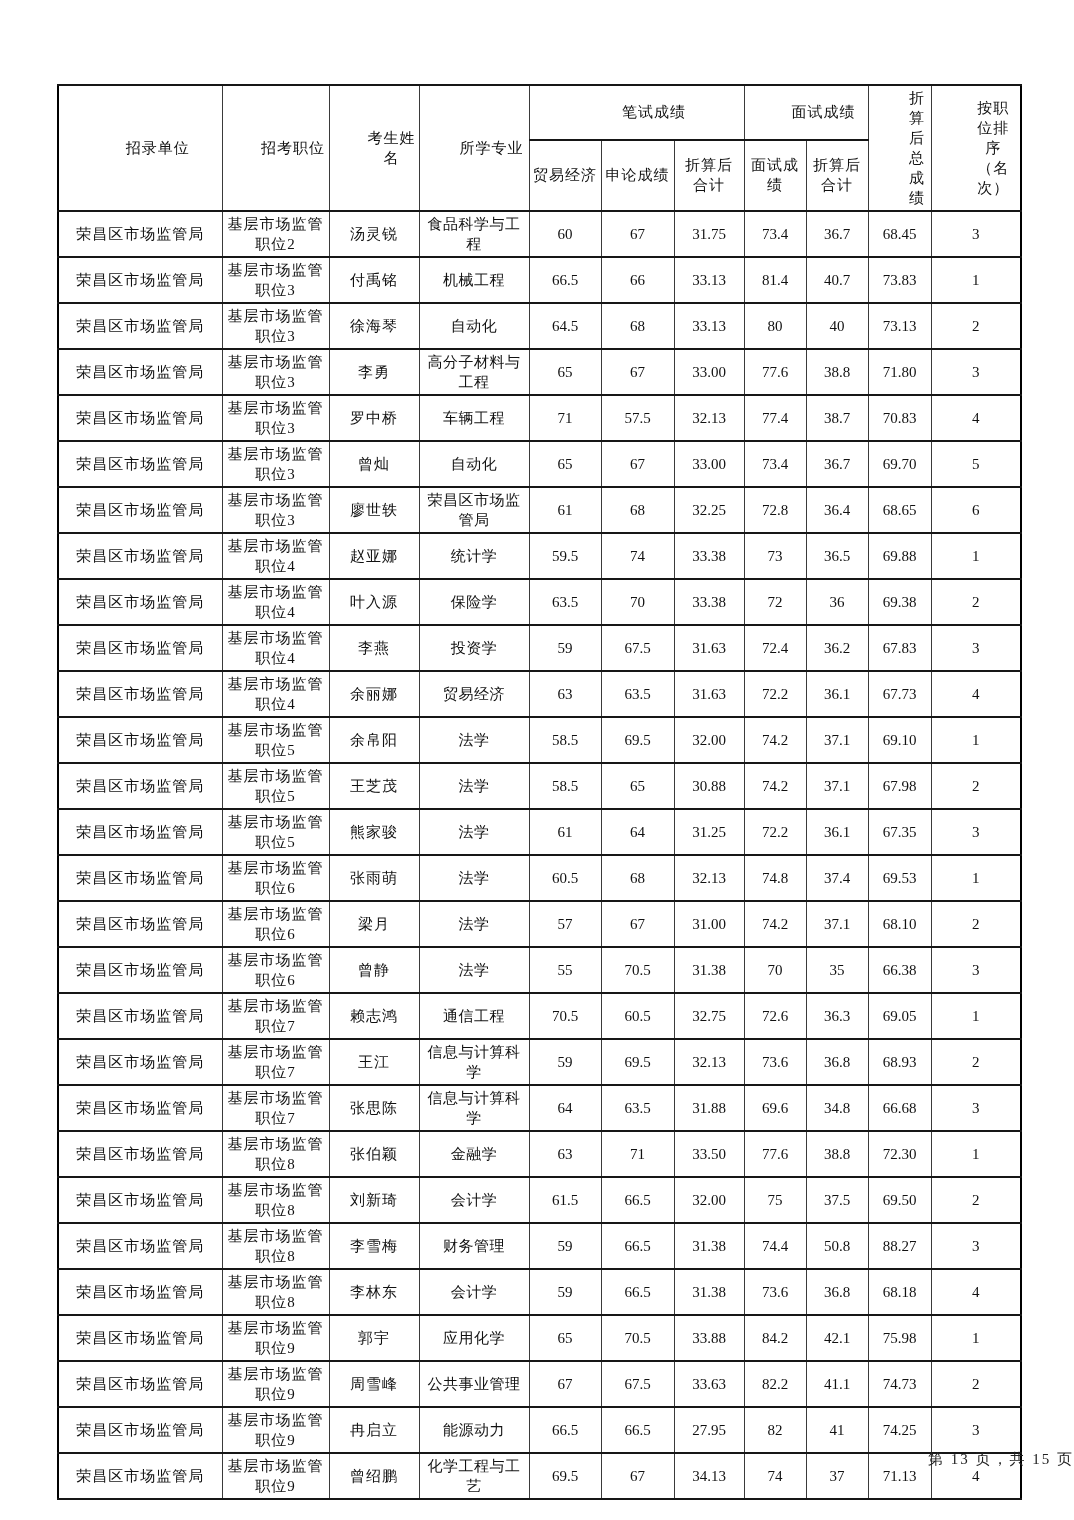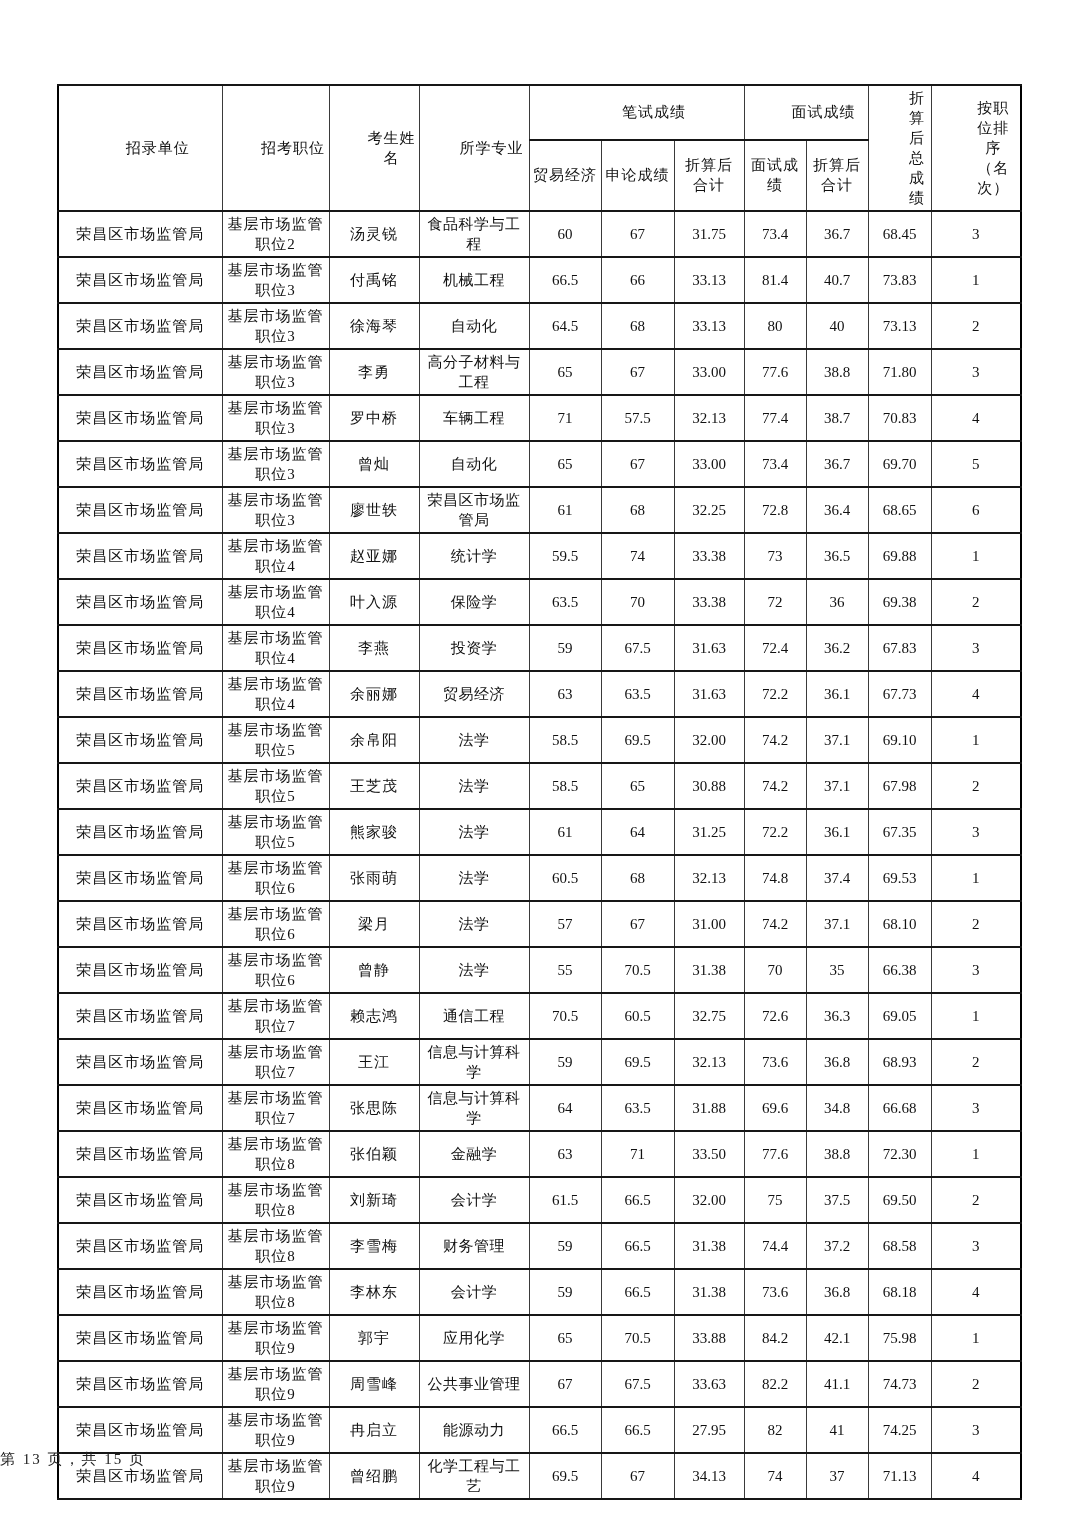--- a/index.html
+++ b/index.html
@@ -49,21 +49,21 @@
     margin-top: 24px;
   }
   td.pos { font-size: 14.5px; line-height: 19px; padding: 1px 5px; }
   td.num { font-size: 15px; letter-spacing: 0; }
   .two-line span { display: block; line-height: 20px; }
   .page-footer {
     position: absolute;
     left: 0;
     top: 1450px;
     width: 100%;
-    text-align: left;
+    text-align: right;
     font-size: 15px;
     letter-spacing: 2px;
     color: #222;
   }
 </style>
 </head>
 <body>
 
 <div class="page">
 
@@ -423,22 +423,22 @@
 
     <tr>
       <td class="cjk">荣昌区市场监管局</td>
       <td class="cjk pos">基层市场监管职位8</td>
       <td class="cjk">李雪梅</td>
       <td class="major">财务管理</td>
       <td class="num">59</td>
       <td class="num">66.5</td>
       <td class="num">31.38</td>
       <td class="num">74.4</td>
-      <td class="num">37.2</td>
-      <td class="num">68.58</td>
+      <td class="num">50.8</td>
+      <td class="num">88.27</td>
       <td class="num">3</td>
     </tr>
 
     <tr>
       <td class="cjk">荣昌区市场监管局</td>
       <td class="cjk pos">基层市场监管职位8</td>
       <td class="cjk">李林东</td>
       <td class="major">会计学</td>
       <td class="num">59</td>
       <td class="num">66.5</td>

